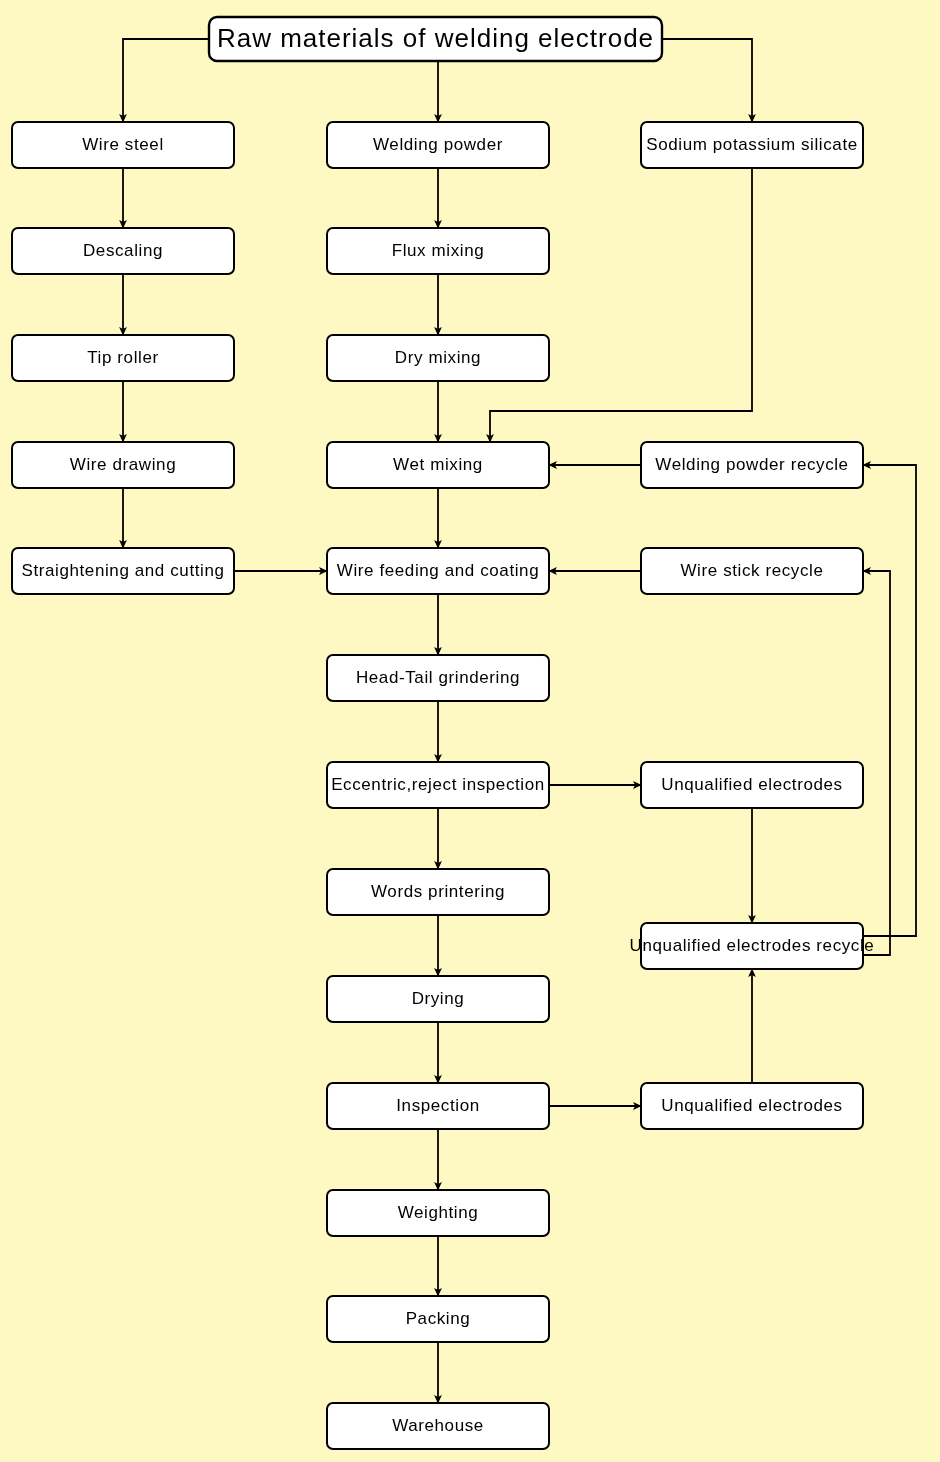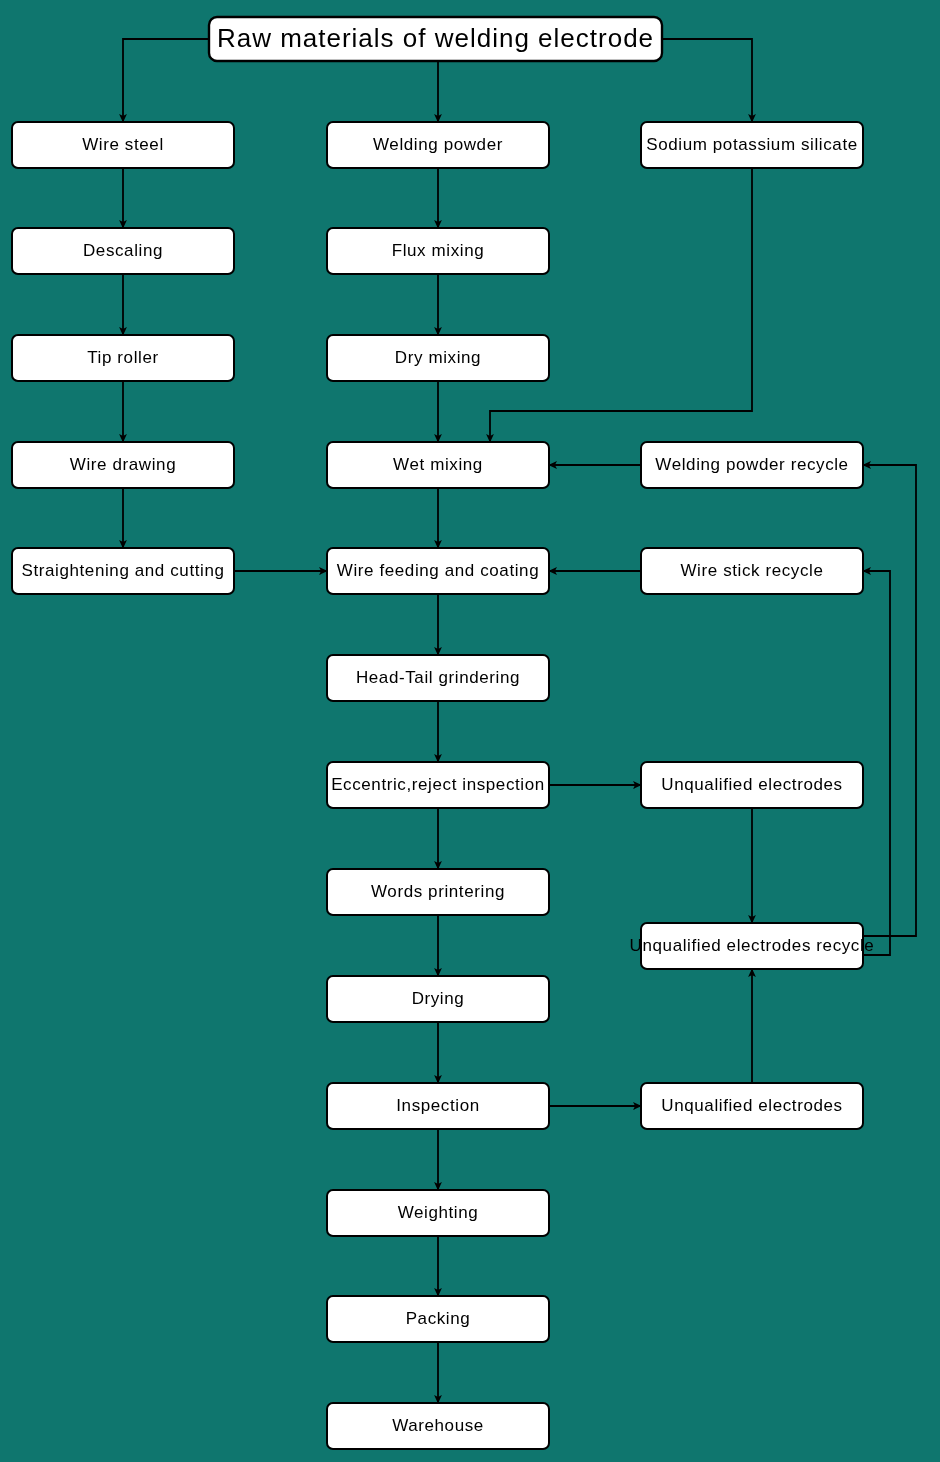--- a/index.html
+++ b/index.html
@@ -8,21 +8,21 @@
     padding: 0;
     background: #ffffff;
   }
   body {
     font-family: "Liberation Sans", sans-serif;
   }
   #flowchart-root {
     position: relative;
     width: 940px;
     height: 1462px;
-    background: #0f766e;
+    background: #fef9c3;
     overflow: hidden;
   }
   svg#flow-svg {
     display: block;
     width: 940px;
     height: 1462px;
   }
   .node-rect {
     fill: #ffffff;
     stroke: #000000;

